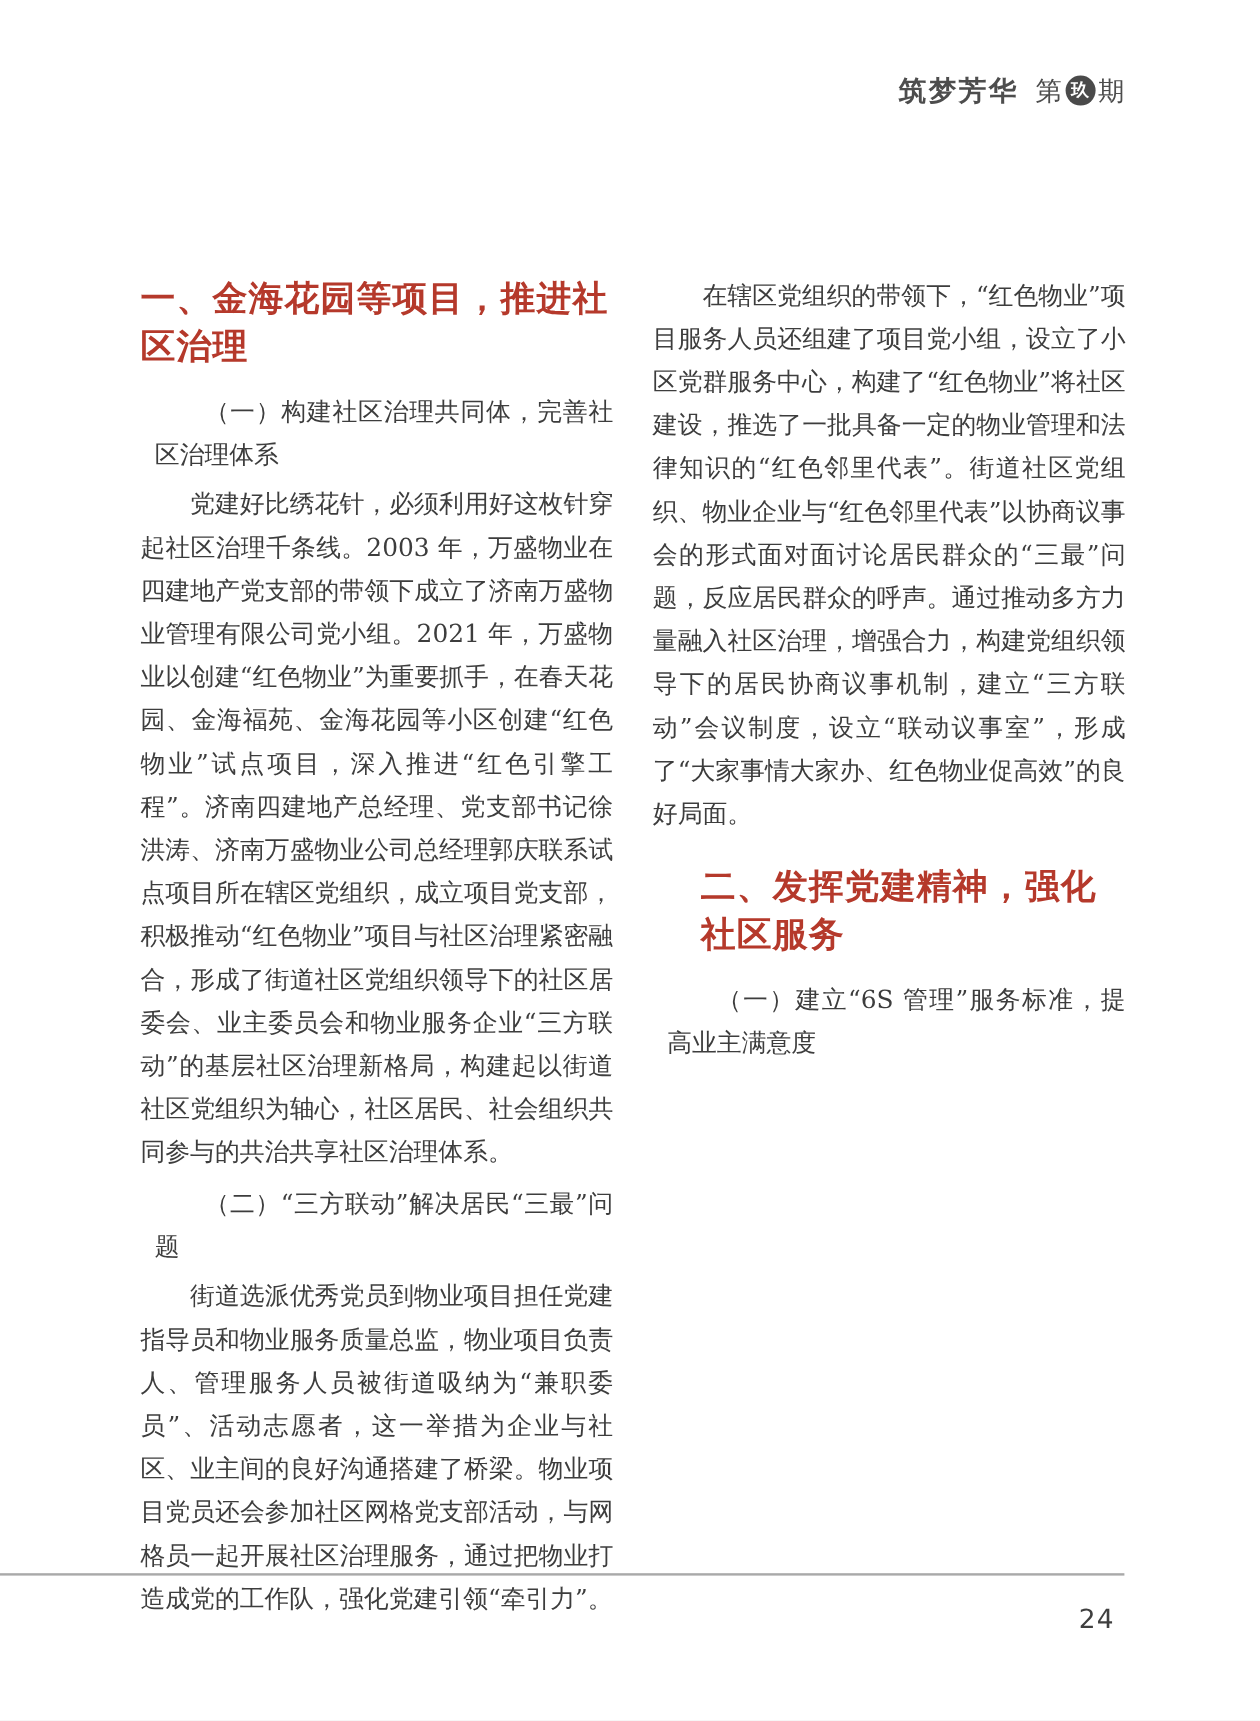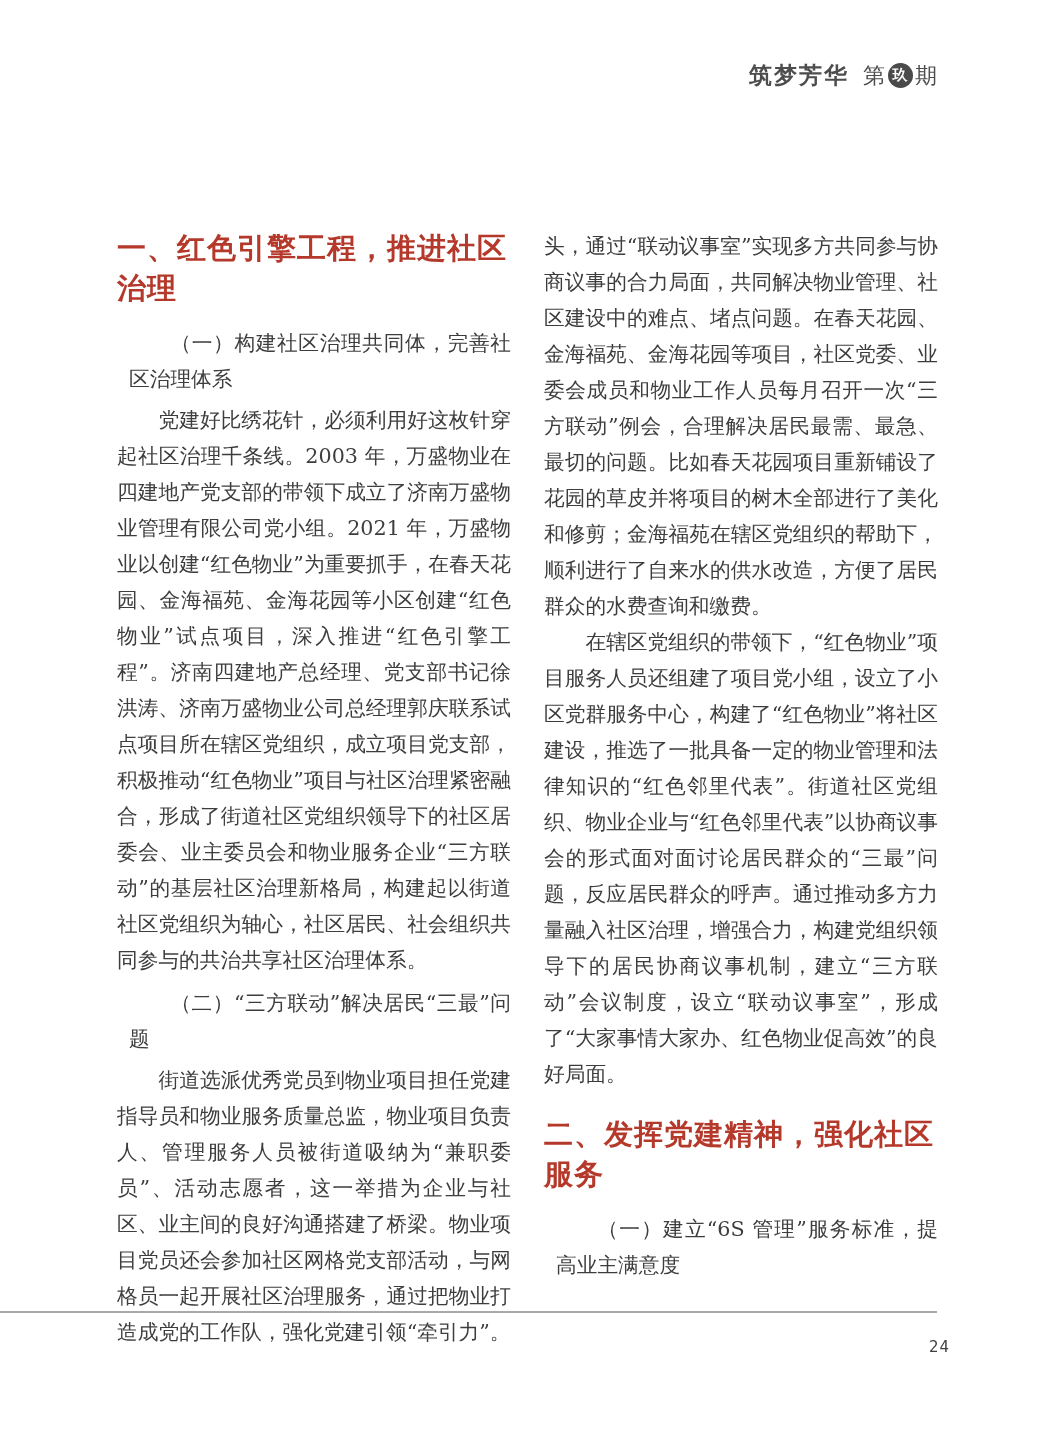--- a/index.html
+++ b/index.html
@@ -40,59 +40,58 @@
     text-align:justify;
   }
   .col-left{left:117px;}
   .col-right{left:544px;}
   .sec-heading{
     margin:0 0 17px 0;
     font-size:29px;line-height:40px;font-weight:bold;
     color:#b5392b;letter-spacing:1px;
     text-align:left;
   }
-  .sec-heading.mid{margin-top:22px;}
+  .sec-heading.mid{margin-top:22px;margin-left:40px;}
   .para{margin:0;}
   .indent{text-indent:2em;}
   .subhead{margin:7px 0 5px 12px;}
   
   .footer-rule{
     position:absolute;left:0;top:1311px;width:937px;height:0;
     border-top:2px solid #a9a9a9;
   }
   .page-number{
-    position:absolute;top:1338px;right:100px;
-    font-size:15px;color:#3f3f3f;letter-spacing:1px;
+    position:absolute;top:1338px;right:121px;
+    font-size:22px;color:#3f3f3f;letter-spacing:1px;
     font-family:"DejaVu Sans","Liberation Sans",sans-serif;
   }
 </style>
 </head>
 <body>
 
 <div class="page">
 
   <div class="header">
     <span class="journal-title">筑梦芳华</span>
     <span class="issue">
       <span>第</span>
       <span class="issue-badge">玖</span>
       <span>期</span>
     </span>
   </div>
 
   <div class="col col-left">
-    <h2 class="sec-heading">一、红色引擎工程，推进社区治理</h2>
+    <h2 class="sec-heading">一、金海花园等项目，推进社区治理</h2>
     <p class="para indent subhead">（一）构建社区治理共同体，完善社区治理体系</p>
     <p class="para indent">党建好比绣花针，必须利用好这枚针穿起社区治理千条线。2003 年，万盛物业在四建地产党支部的带领下成立了济南万盛物业管理有限公司党小组。2021 年，万盛物业以创建“红色物业”为重要抓手，在春天花园、金海福苑、金海花园等小区创建“红色物业”试点项目，深入推进“红色引擎工程”。济南四建地产总经理、党支部书记徐洪涛、济南万盛物业公司总经理郭庆联系试点项目所在辖区党组织，成立项目党支部，积极推动“红色物业”项目与社区治理紧密融合，形成了街道社区党组织领导下的社区居委会、业主委员会和物业服务企业“三方联动”的基层社区治理新格局，构建起以街道社区党组织为轴心，社区居民、社会组织共同参与的共治共享社区治理体系。</p>
     <p class="para indent subhead">（二）“三方联动”解决居民“三最”问题</p>
     <p class="para indent">街道选派优秀党员到物业项目担任党建指导员和物业服务质量总监，物业项目负责人、管理服务人员被街道吸纳为“兼职委员”、活动志愿者，这一举措为企业与社区、业主间的良好沟通搭建了桥梁。物业项目党员还会参加社区网格党支部活动，与网格员一起开展社区治理服务，通过把物业打造成党的工作队，强化党建引领“牵引力”。</p>
   </div>
 
   <div class="col col-right">
-    <p class="para">头，通过“联动议事室”实现多方共同参与协商议事的合力局面，共同解决物业管理、社区建设中的难点、堵点问题。在春天花园、金海福苑、金海花园等项目，社区党委、业委会成员和物业工作人员每月召开一次“三方联动”例会，合理解决居民最需、最急、最切的问题。比如春天花园项目重新铺设了花园的草皮并将项目的树木全部进行了美化和修剪；金海福苑在辖区党组织的帮助下，顺利进行了自来水的供水改造，方便了居民群众的水费查询和缴费。</p>
     <p class="para indent">在辖区党组织的带领下，“红色物业”项目服务人员还组建了项目党小组，设立了小区党群服务中心，构建了“红色物业”将社区建设，推选了一批具备一定的物业管理和法律知识的“红色邻里代表”。街道社区党组织、物业企业与“红色邻里代表”以协商议事会的形式面对面讨论居民群众的“三最”问题，反应居民群众的呼声。通过推动多方力量融入社区治理，增强合力，构建党组织领导下的居民协商议事机制，建立“三方联动”会议制度，设立“联动议事室”，形成了“大家事情大家办、红色物业促高效”的良好局面。</p>
     <h2 class="sec-heading mid">二、发挥党建精神，强化社区服务</h2>
     <p class="para indent subhead">（一）建立“6S 管理”服务标准，提高业主满意度</p>
   </div>
 
   <div class="footer-rule"></div>
   <div class="page-number">24</div>
 
 </div>
 

